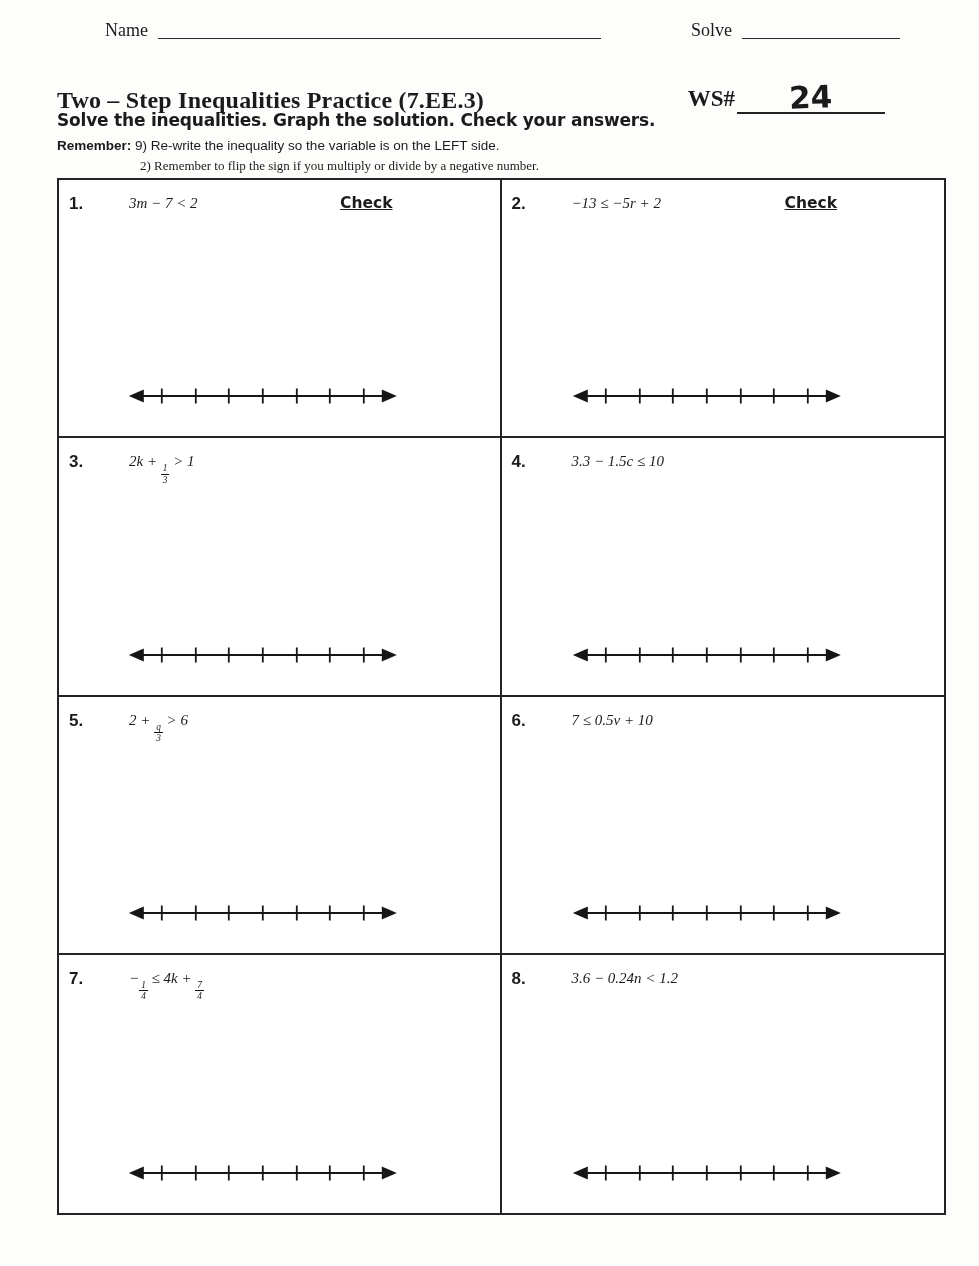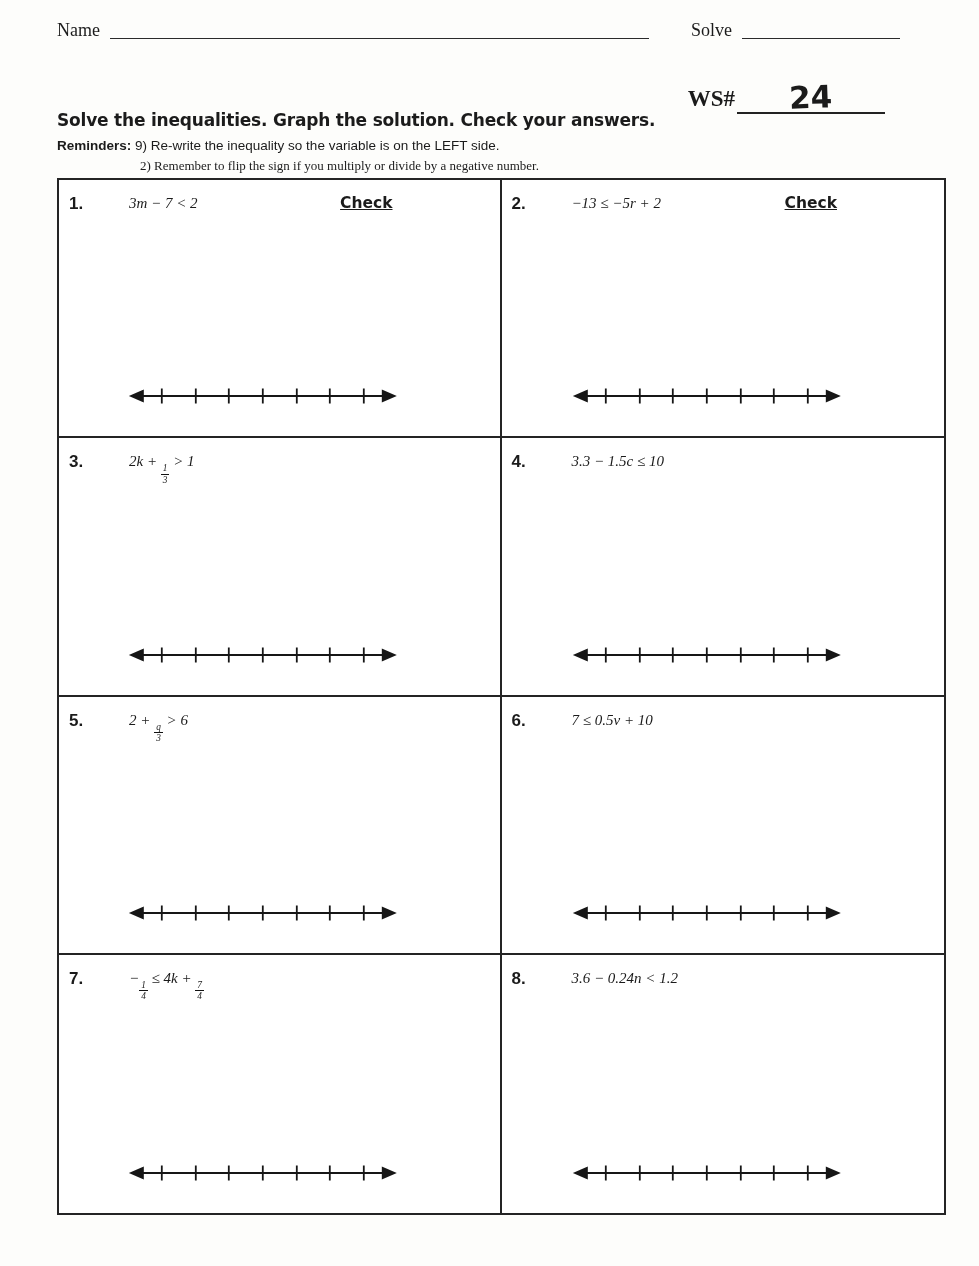--- a/index.html
+++ b/index.html
@@ -10,21 +10,21 @@
     font-family: "Liberation Serif", serif;
     color: #1b1b1b;
   }
 
   
   .header-row1 {
     position: absolute; top: 20px; left: 57px; right: 79px;
     display: flex; align-items: flex-end;
     font-size: 18px;
   }
-  .name-label, .period-label { white-space: nowrap; padding-bottom: 1px; }
+  .name-label, .period-label { white-space: nowrap; padding-bottom: 1px; margin-left: 48px; }
   .name-line {
     flex: 1; border-bottom: 1.5px solid #2a2a2a;
     margin: 0 42px 3px 10px; height: 18px;
   }
   .period-line {
     width: 158px; border-bottom: 1.5px solid #2a2a2a;
     margin: 0 0 3px 10px; height: 18px;
   }
 
   .header-row2 {
@@ -133,29 +133,30 @@
 </svg>
 
 <div class="header-row1">
   <span class="name-label">Name</span>
   <span class="name-line"></span>
   <span class="period-label">Solve</span>
   <span class="period-line"></span>
 </div>
 
 <div class="header-row2">
+  <span class="page-title">Two – Step Inequalities Practice (7.EE.3)</span>
   <span class="ws-group">
     <span class="ws-label">WS#</span>
     <span class="ws-line"><span class="ws-number">24</span></span>
   </span>
 </div>
 
 <div class="instructions">Solve the inequalities. Graph the solution. Check your answers.</div>
 <div class="reminder-1">
-  <span class="reminders-label">Reminders:</span>
+  <span class="reminders-label">Remember:</span>
   <span>9) Re-write the inequality so the variable is on the LEFT side.</span>
 </div>
 <div class="reminder-2">2) Remember to flip the sign if you multiply or divide by a negative number.</div>
 
 <div class="worksheet-table">
 
   <div class="cell">
     <div class="problem-head">
       <span class="problem-number">1.</span>
       <span class="problem-expr">3m − 7 &lt; 2</span>

